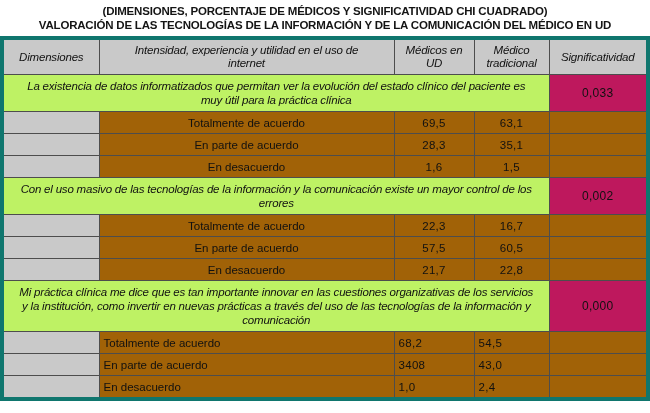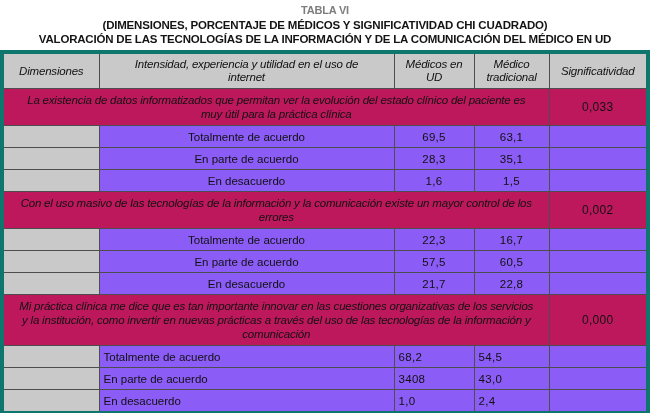--- a/index.html
+++ b/index.html
@@ -47,50 +47,49 @@
   .valoracion th {
     background: #c9c9c9;
     font-style: italic;
     font-weight: normal;
     height: 30px;
     line-height: 13px;
     text-align: center;
     letter-spacing: -0.2px;
   }
   td.statement {
-    background: #be185d;
+    background: #bef264;
     font-style: italic;
     text-align: center;
     line-height: 14px;
     padding: 4px 12px;
     letter-spacing: -0.2px;
   }
   td.sig {
     text-align: center;
     font-size: 12px;
     background: #be185d;
     letter-spacing: 0.3px;
   }
   td.dim-cell {
     background: #c9c9c9;
   }
   tr.data td {
     height: 17px;
-    background: #8b5cf6;
+    background: #a16207;
   }
   tr.data td.dim-cell { background: #c9c9c9; }
   .center { text-align: center; }
   .left   { text-align: left; padding-left: 7px; }
   .num    { font-size: 12px; letter-spacing: 0.3px; }
 </style>
 </head>
 <body>
 
 <div class="caption">
-  <div class="caption-num">TABLA VI</div>
   <div class="caption-line">(DIMENSIONES, PORCENTAJE DE MÉDICOS Y SIGNIFICATIVIDAD CHI CUADRADO)</div>
   <div class="caption-line">VALORACIÓN DE LAS TECNOLOGÍAS DE LA INFORMACIÓN Y DE LA COMUNICACIÓN DEL MÉDICO EN UD</div>
 </div>
 
 <table class="valoracion">
   <colgroup>
     <col style="width:97px">
     <col style="width:295px">
     <col style="width:80px">
     <col style="width:75px">

